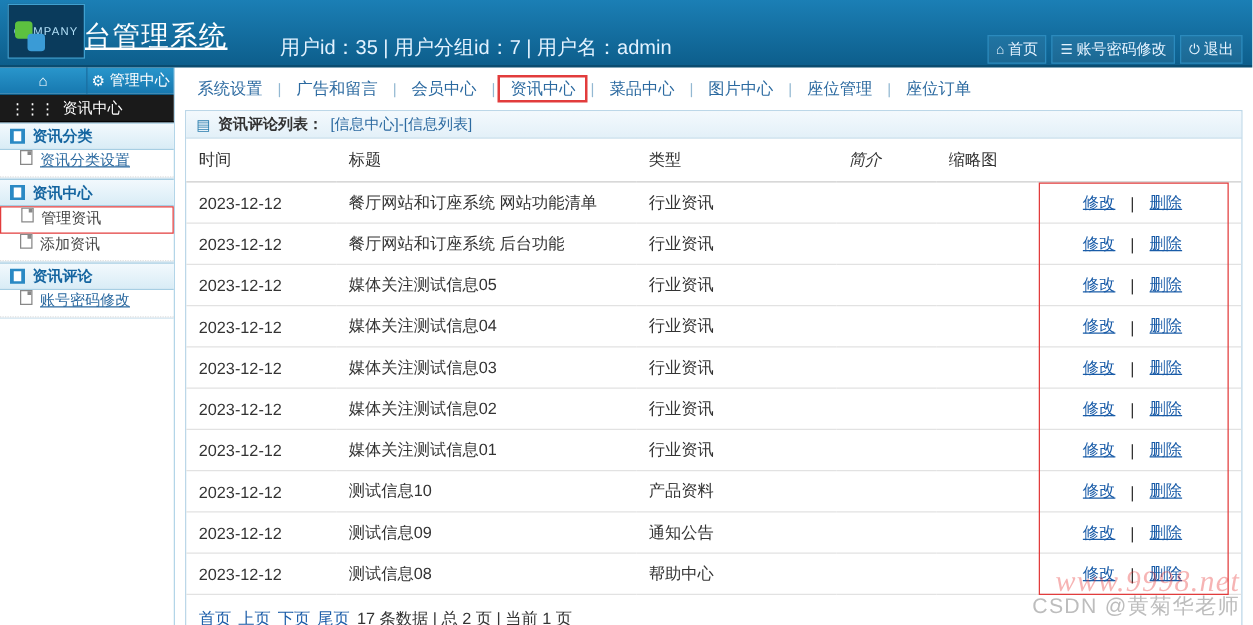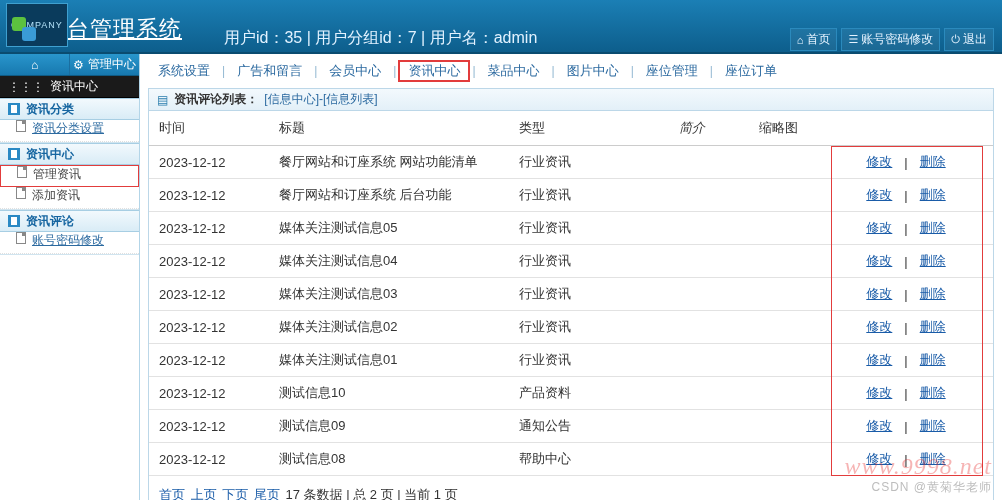--- a/index.html
+++ b/index.html
@@ -59,21 +59,21 @@
 .op-cell { display: inline-flex; align-items: center; gap: 12px; }
 .op-link { color: #1a5ca8; text-decoration: underline; cursor: pointer; }
 .op-sep { color: #333; }
 .ops-box-outline { position: absolute; border: 1px solid #e23c3c; pointer-events: none; }
 .table-wrap { position: relative; }
 
 .pager { padding: 10px 10px 14px; font-size: 13px; color: #333; }
 .pager a { color: #1a5ca8; text-decoration: underline; margin-right: 2px; cursor: pointer; }
 
 .watermark1 { position: absolute; right: 10px; bottom: 20px; color: rgba(230,40,40,0.35); font-size: 24px; font-style: italic; font-family: "Times New Roman", serif; letter-spacing: 1px; pointer-events: none; }
-.watermark2 { position: absolute; right: 10px; bottom: 4px; color: #bdbdbd; font-size: 12px; letter-spacing: 1px; pointer-events: none; }
+.watermark2 { position: absolute; right: 10px; bottom: 4px; color: #bdbdbd; font-size: 17px; letter-spacing: 1px; pointer-events: none; }
 </style>
 </head>
 <body>
 
 <div class="header">
   <span class="company-badge">COMPANY</span>
   <div class="logo-title">
     <span class="logo"></span>
     <span class="sys-title">后台管理系统</span>
   </div>

